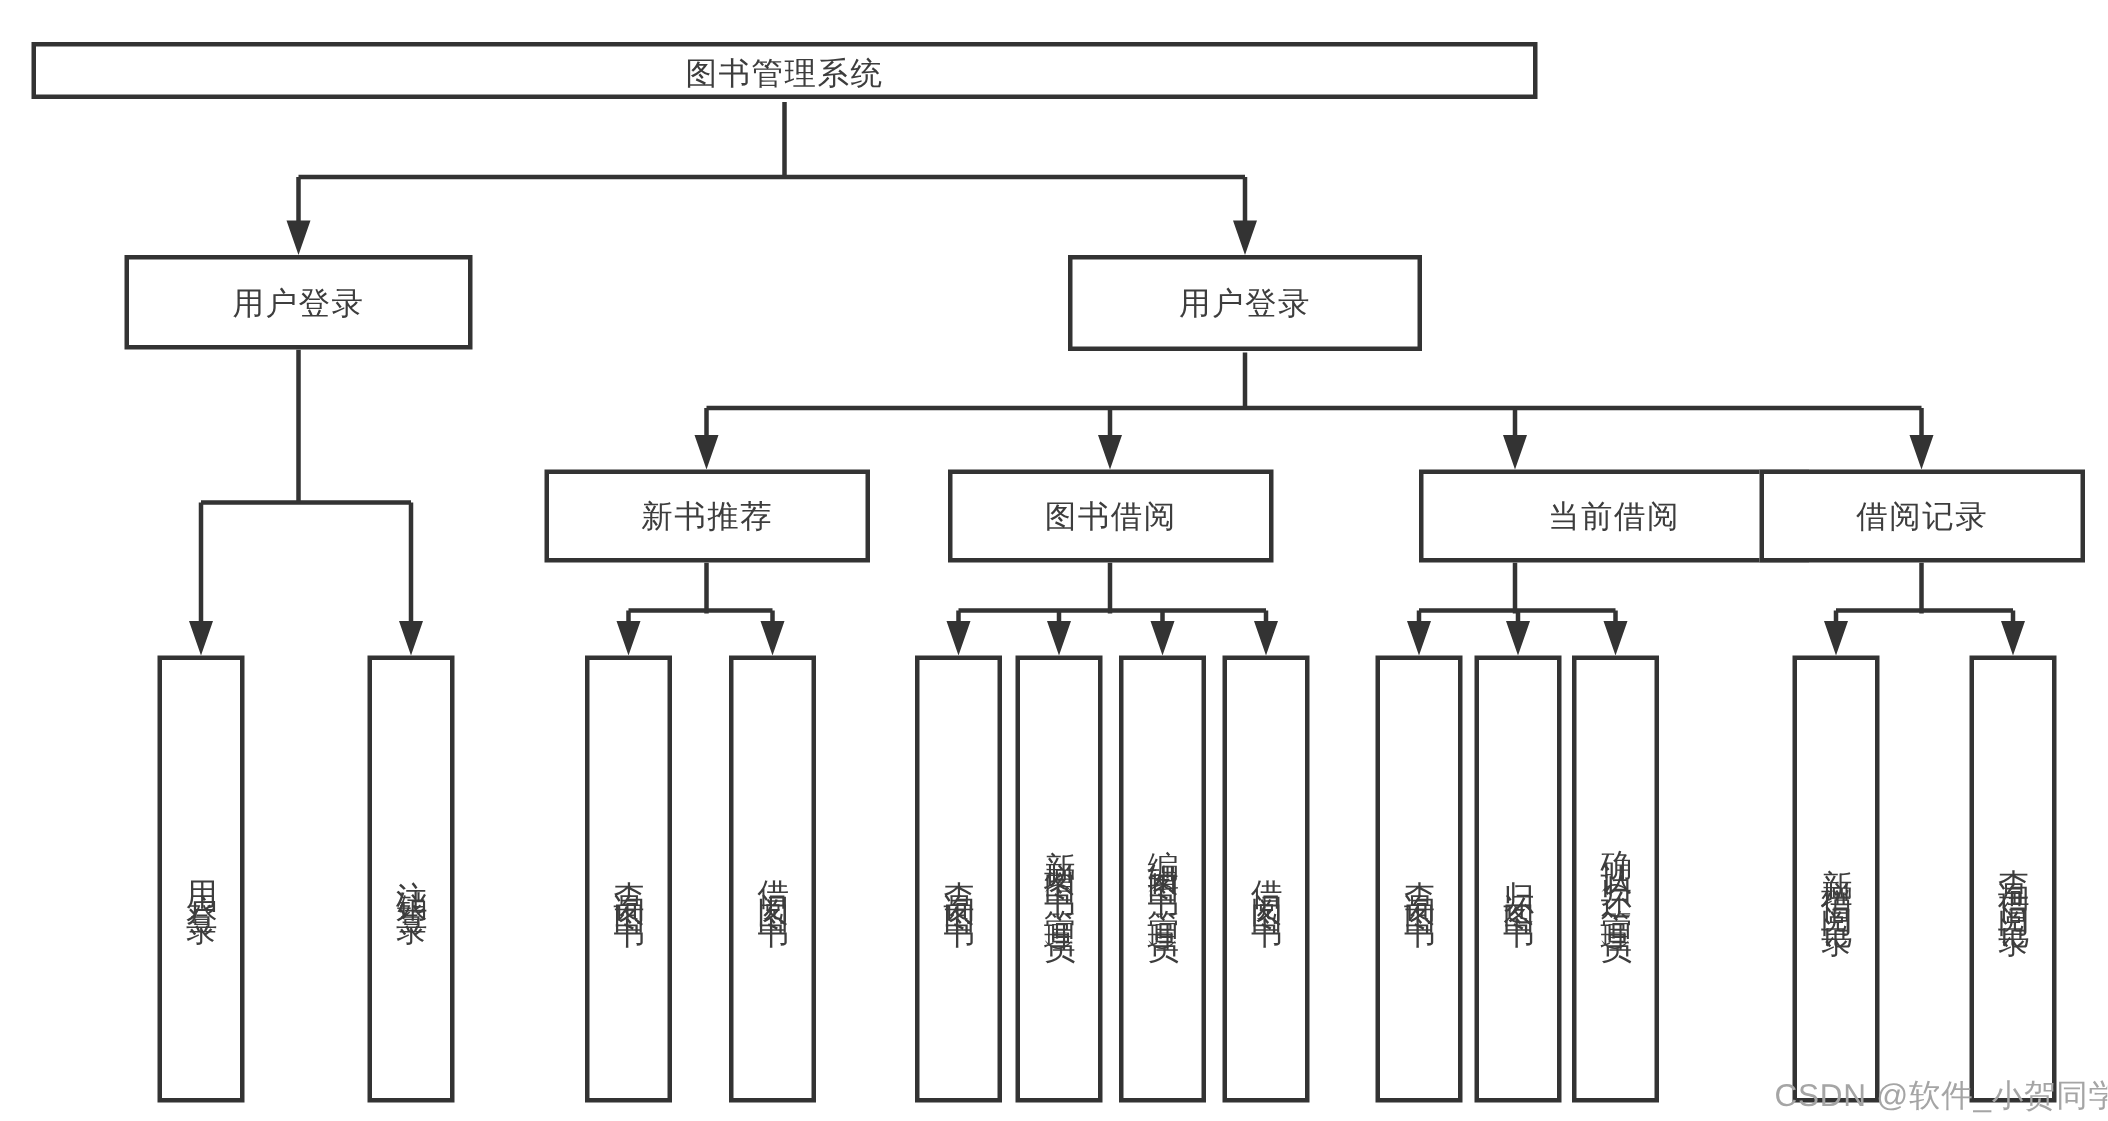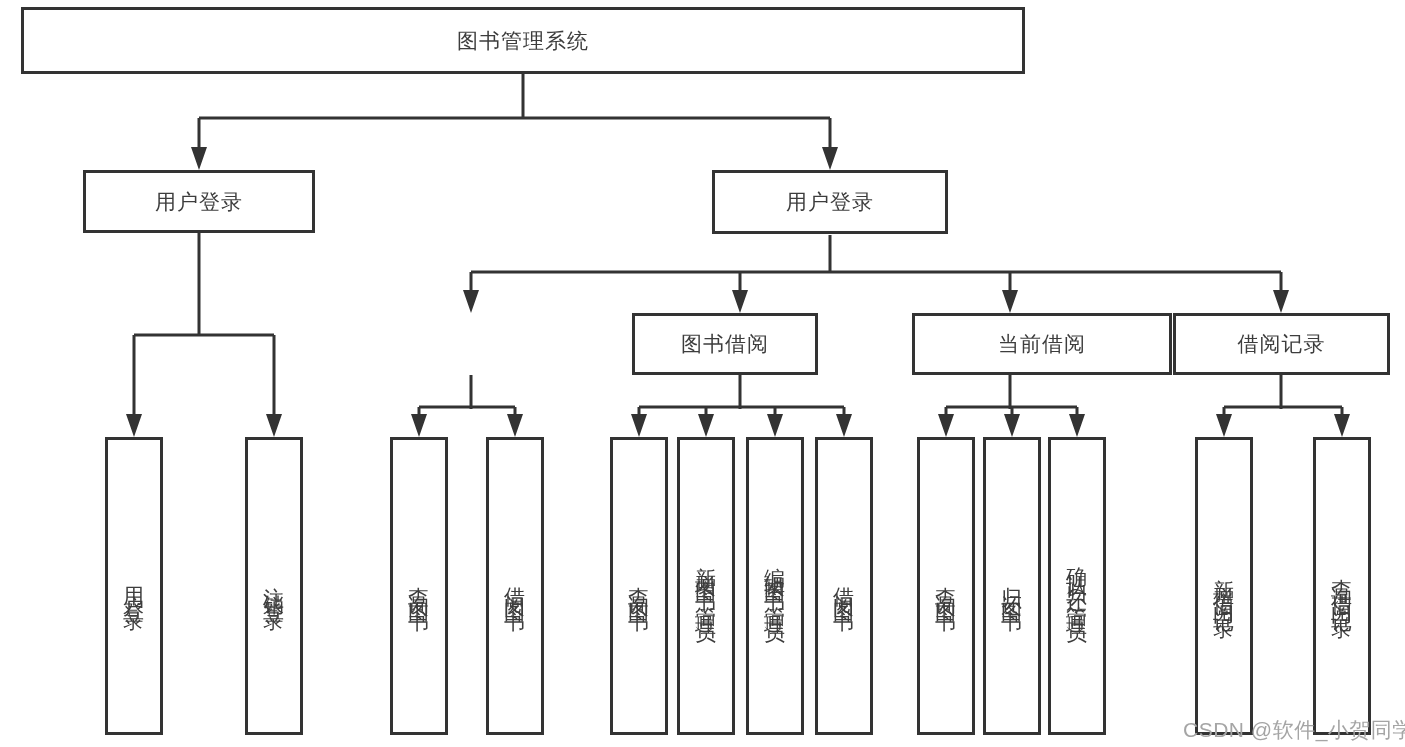--- a/index.html
+++ b/index.html
@@ -76,35 +76,38 @@
              M1002 290 H1018 L1010 313 Z  M1273 290 H1289 L1281 313 Z
              M126 414 H142 L134 437 Z  M266 414 H282 L274 437 Z
              M411 414 H427 L419 437 Z  M507 414 H523 L515 437 Z
              M631 414 H647 L639 437 Z  M698 414 H714 L706 437 Z
              M767 414 H783 L775 437 Z  M836 414 H852 L844 437 Z
              M938 414 H954 L946 437 Z  M1004 414 H1020 L1012 437 Z
              M1069 414 H1085 L1077 437 Z
              M1216 414 H1232 L1224 437 Z  M1334 414 H1350 L1342 437 Z" fill="#333333" stroke="none"></path>
   </svg>
 
-  <div class="node hnode" style="left:21px; top:7px; width:1004px; height:67px;">
+  <div class="node hnode" style="left:21px; top:28px; width:1004px; height:38px;align-items:flex-end;">
     <span>图书管理系统</span>
   </div>
 
   <div class="node hnode" style="left:83px; top:170px; width:232px; height:63px;">
     <span>用户登录</span>
   </div>
   <div class="node hnode" style="left:712px; top:170px; width:236px; height:64px;">
     <span>用户登录</span>
   </div>
 
-  <div class="node hnode" style="left:632px; top:313px; width:186px; height:62px;">
+  <div class="node hnode" style="left:363px; top:313px; width:217px; height:62px;">
+    <span>新书推荐</span>
+  </div>
+  <div class="node hnode" style="left:632px; top:313px; width:217px; height:62px;">
     <span>图书借阅</span>
   </div>
-  <div class="node hnode" style="left:912px; top:313px; width:260px; height:62px;">
+  <div class="node hnode" style="left:946px; top:313px; width:260px; height:62px;">
     <span>当前借阅</span>
   </div>
   <div class="node hnode" style="left:1173px; top:313px; width:217px; height:62px;">
     <span>借阅记录</span>
   </div>
 
   <div class="node leaf" style="left:105px; top:437px; width:58px; height:298px;">
     <span class="vtext">用户登录</span>
   </div>
   <div class="node leaf" style="left:245px; top:437px; width:58px; height:298px;">

